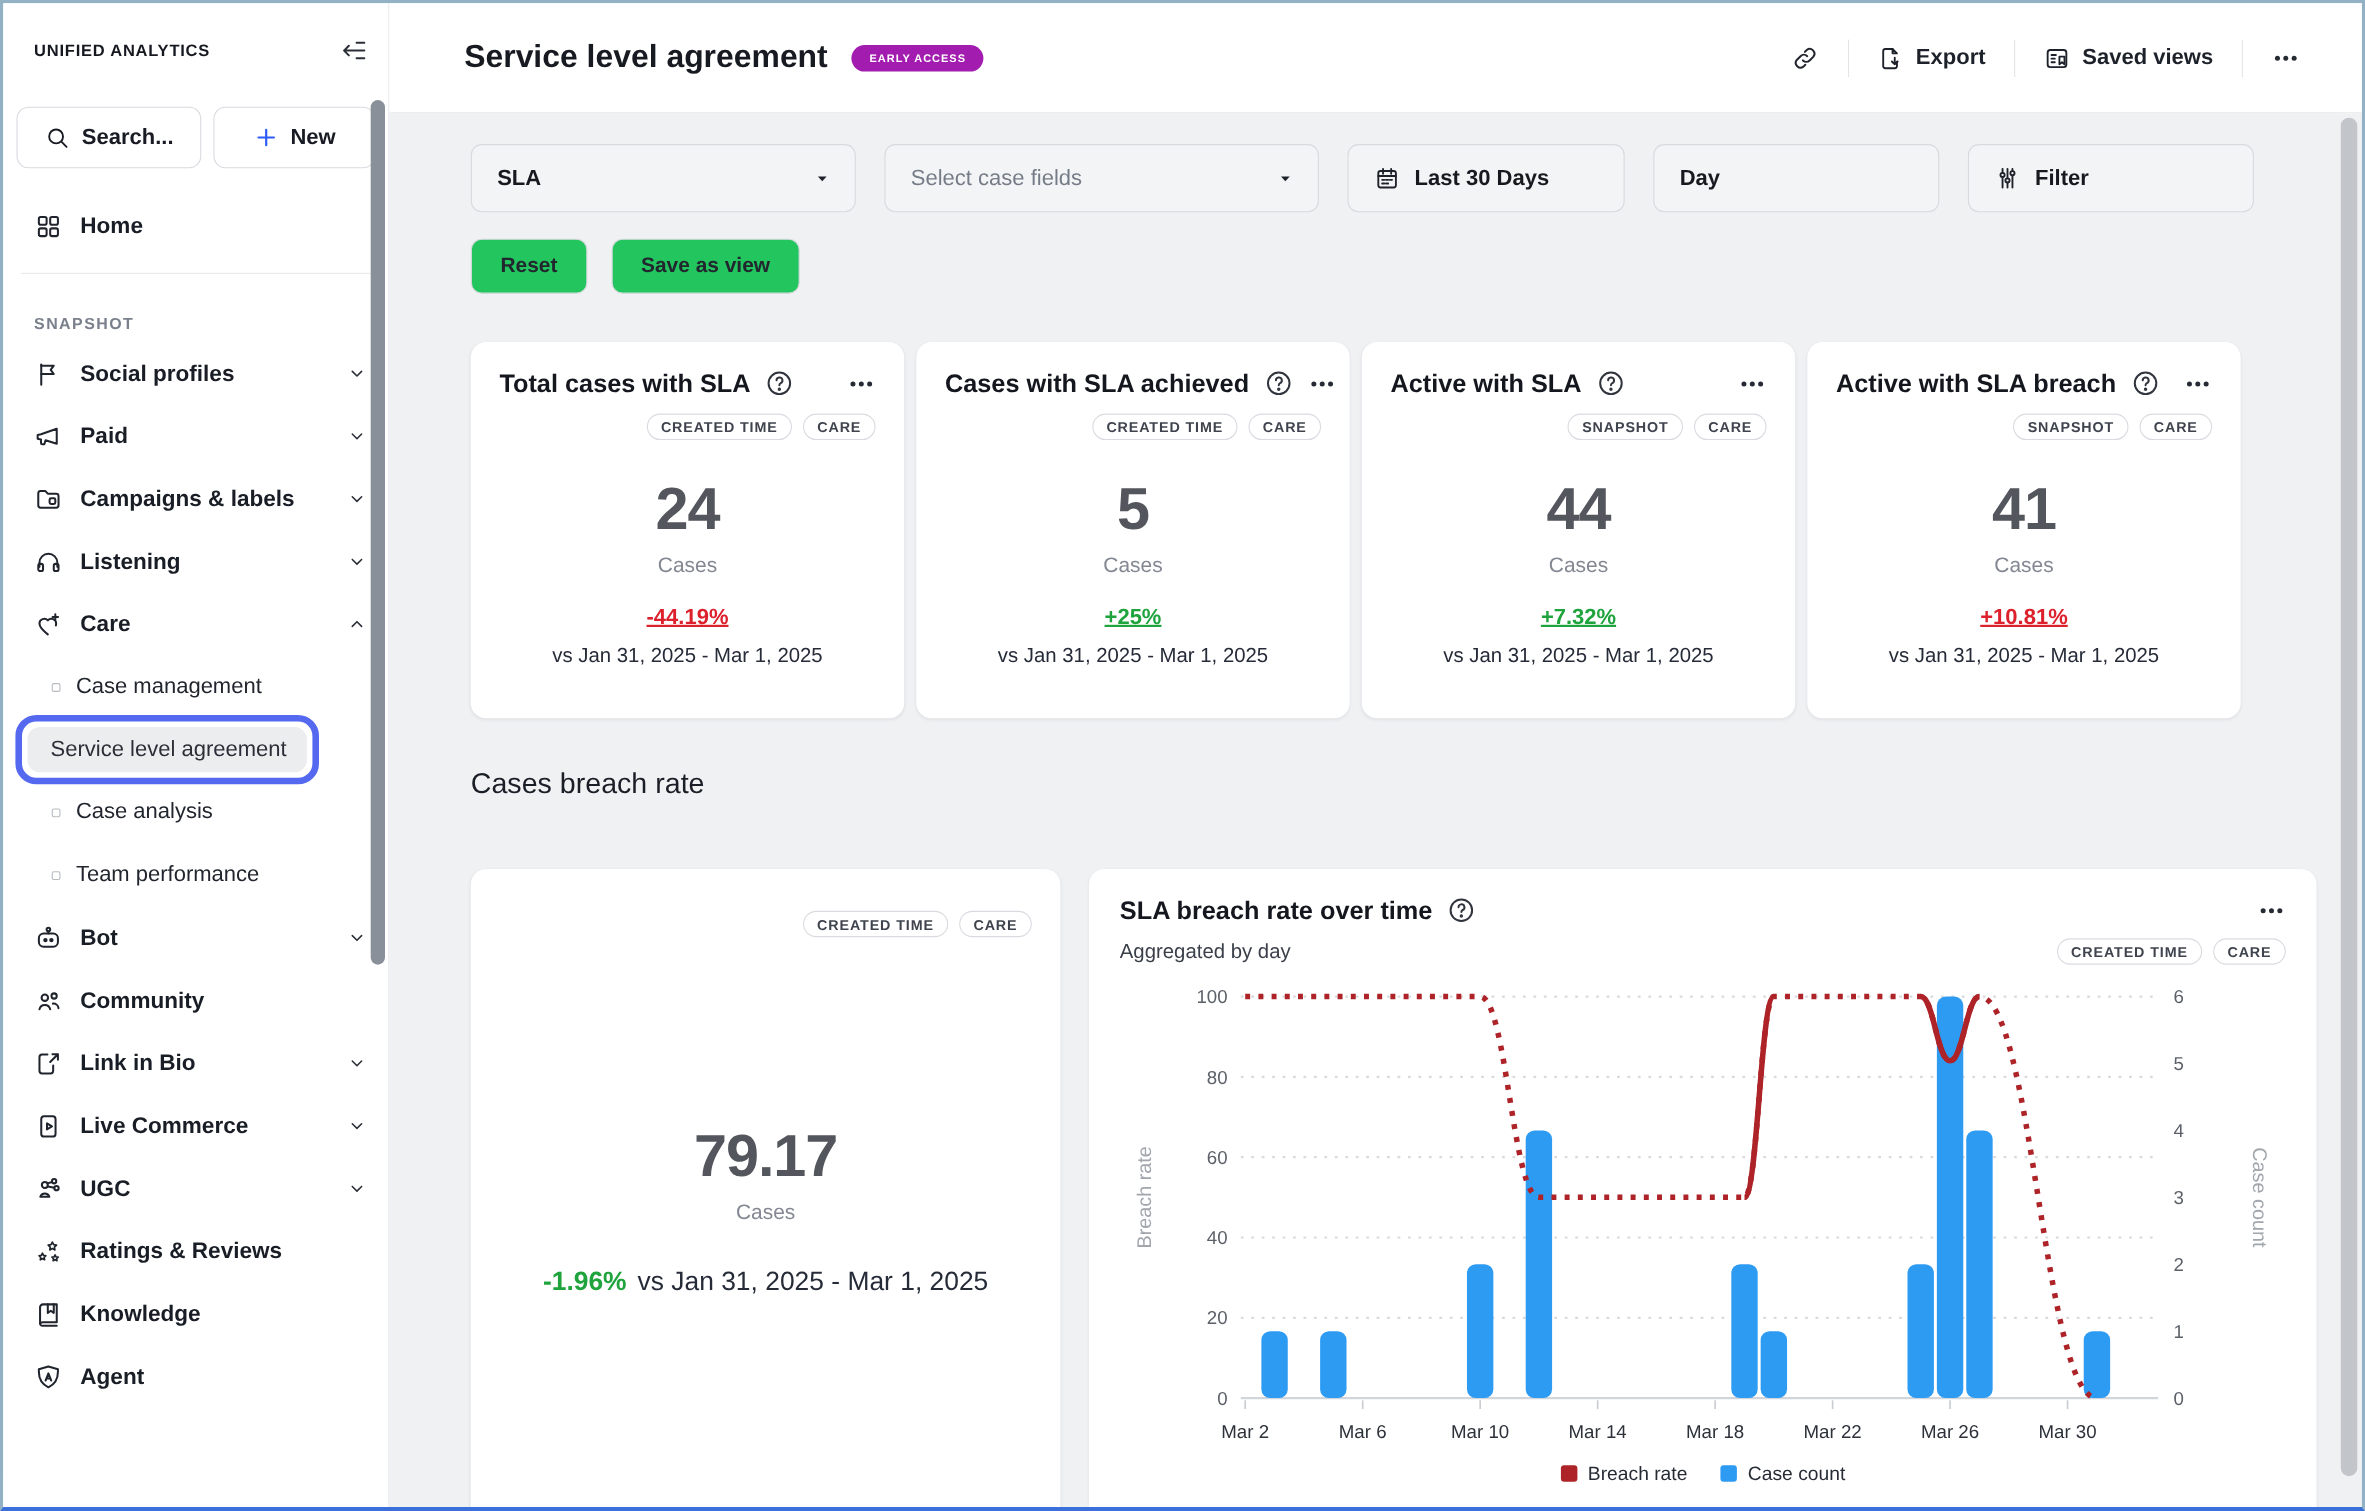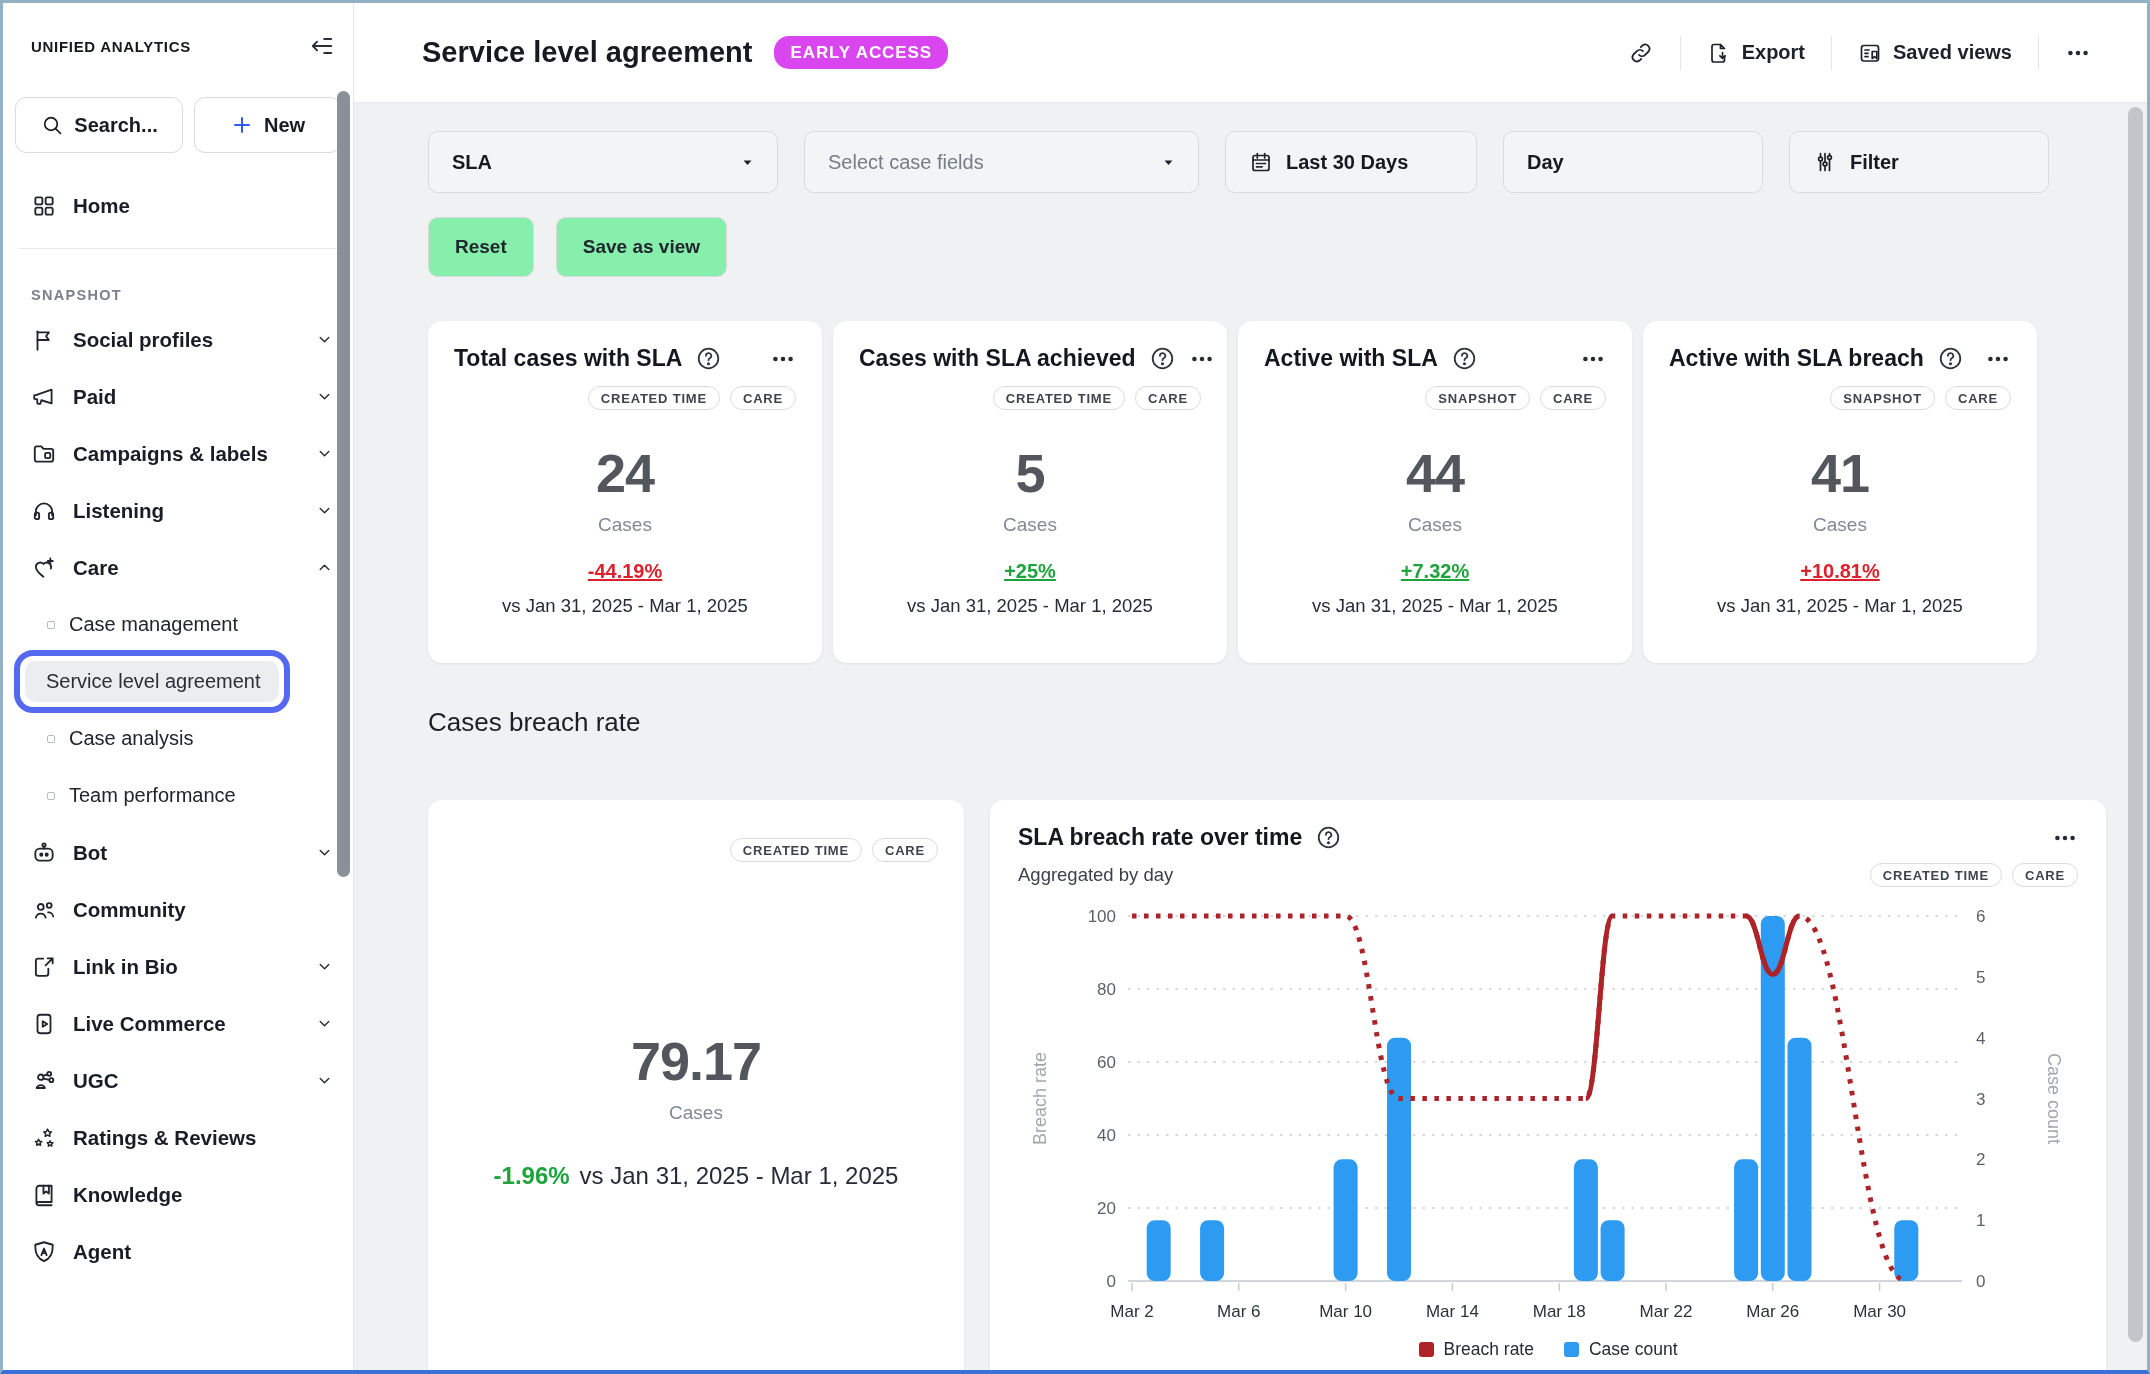--- a/index.html
+++ b/index.html
@@ -44,40 +44,40 @@
   .bullet { width:8px; height:8px; border:1.5px solid #B6BAC1; border-radius:2px; flex:none; }
   .subitem.active { padding-left:0; position:relative; z-index:6; overflow:visible; }
   .ring { margin-left:11px; width:276px; border:6px solid #5569F0; border-radius:19px; background:#fff; padding:5px; }
   .pill { background:#ECEDEF; border-radius:11px; padding:9px 10px 9px 21px; font-size:20px; font-weight:500; color:#2A2E36; white-space:nowrap; }
   .sb-scroll { position:absolute; right:3px; top:88px; width:13px; height:786px; background:#8A9099; border-radius:7px; z-index:9; }
 
   
   .main { flex:1; min-width:0; display:flex; flex-direction:column; background:#F0F1F3; position:relative; }
   .topbar { height:100px; flex:none; background:#fff; display:flex; align-items:center; padding:0 56px 0 68px; border-bottom:1px solid #E8EAED; }
   .page-title { font-size:29px; font-weight:600; color:#171A21; }
-  .ea-badge { margin-left:22px; background:#d946ef; color:#fff; font-size:17px; font-weight:700; letter-spacing:.9px;
+  .ea-badge { margin-left:22px; background:#a21caf; color:#fff; font-size:10px; font-weight:700; letter-spacing:.9px;
     padding:7px 16px 6px; border-radius:15px; }
   .top-actions { margin-left:auto; display:flex; align-items:center; gap:26px; color:#23262E; }
   .top-chip { display:flex; align-items:center; gap:11px; font-size:20px; font-weight:600; color:#1D212A; cursor:pointer; }
   .vdiv { width:1px; height:34px; background:#E3E5E9; }
   .more-dots { color:#262A33; cursor:pointer; }
 
   .content { flex:1; padding:28px 41px 0 74px; overflow:hidden; }
 
   .filter-row { display:flex; gap:26px; }
   .chip { height:62px; background:#F3F4F6; border:1.5px solid #D8DADD; border-radius:10px;
     display:flex; align-items:center; padding:0 20px 0 23px; gap:13px; cursor:pointer; }
   .chip .lbl { font-size:20px; font-weight:600; color:#16191F; }
   .chip .placeholder { font-size:20px; font-weight:400; color:#767C87; }
   .chip .caret { margin-left:auto; color:#3A3F49; width:19px; height:19px; }
   .chip .ic { color:#1D212A; }
   .w-sla { width:350px; } .w-fields { width:395px; } .w-date { width:252px; } .w-day { width:260px; } .w-filter { width:260px; }
 
   .btn-row { display:flex; gap:22px; margin-top:24px; }
-  .gray-btn { height:60px; padding:0 26px; background:#86efac; border:1.5px solid #D6D9DD; border-radius:10px;
+  .gray-btn { height:50px; padding:0 26px; background:#22c55e; border:1.5px solid #D6D9DD; border-radius:10px;
     font-size:19px; font-weight:600; color:#22262E; display:flex; align-items:center; cursor:pointer; }
 
   .card { background:#fff; border-radius:14px; box-shadow:0 1px 3px rgba(16,24,40,.07); }
   .cards-row { display:flex; gap:11px; margin-top:44px; }
   .metric-card { width:394px; height:342px; padding:24px 26px; flex:none; }
   .card-head { display:flex; align-items:center; gap:13px; }
   .card-title { font-size:23px; font-weight:700; color:#14171E; white-space:nowrap; }
   .help { width:27px; height:27px; color:#30343D; cursor:pointer; }
   .help svg { stroke-width:1.6; }
   .card-more { margin-left:auto; width:26px; height:26px; color:#262A33; cursor:pointer; }

